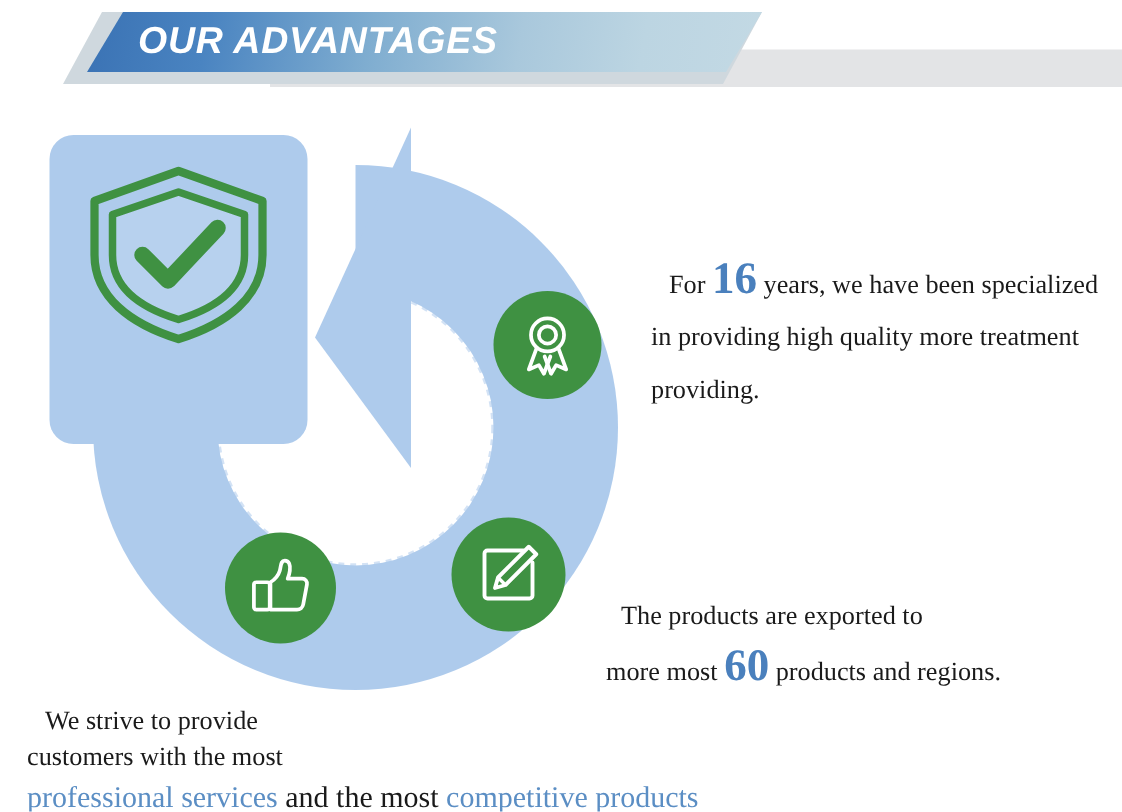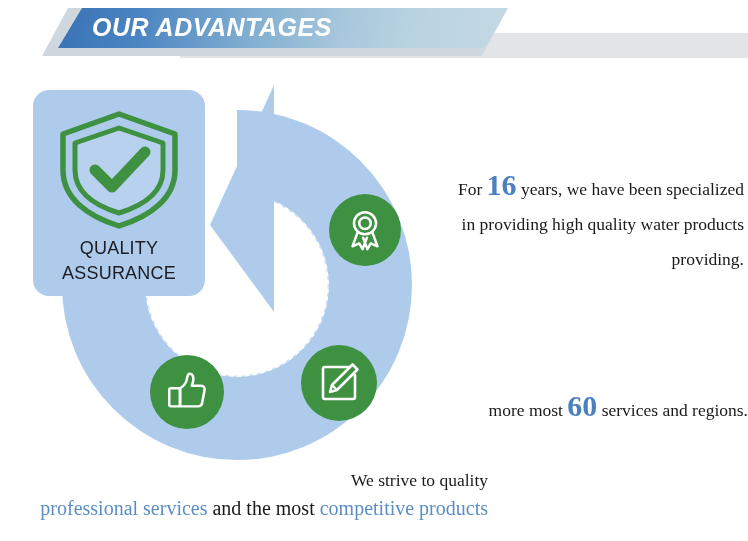--- a/index.html
+++ b/index.html
@@ -117,21 +117,20 @@
     color: #1c1c22;
     letter-spacing: 0.2px;
   }
 
   
   .body-text {
     position: absolute;
     color: #1a1a1a;
     font-family: "Liberation Serif", serif;
     font-size: 17.5px;
-    text-align: right;
   }
   .big-num {
     color: #4a80bd;
     font-size: 30px;
     font-weight: bold;
     line-height: 0;
     vertical-align: baseline;
   }
 
   #text-years {
@@ -219,40 +218,38 @@
     <rect x="5.5" y="20" width="11" height="19" rx="1.6" fill="none" stroke="#ffffff" stroke-width="2.6"></rect>
   </svg>
 </div>
 
 <div id="qa-card">
   <svg id="qa-shield" width="136" height="126" viewBox="0 0 136 126">
     <path d="M68 8 L124 28 L124 64 C124 92 100 110 68 120 C36 110 12 92 12 64 L12 28 Z" fill="none" stroke="#3f9142" stroke-width="5.5" stroke-linejoin="round"></path>
     <path d="M68 22 L112 37 L112 64 C112 86 94 99 68 107 C42 99 24 86 24 64 L24 37 Z" fill="rgba(255,255,255,0.12)" stroke="#3f9142" stroke-width="5" stroke-linejoin="round"></path>
     <path d="M44 64 L61 81 L94 46" fill="none" stroke="#3f9142" stroke-width="11" stroke-linecap="round" stroke-linejoin="round"></path>
   </svg>
-  <div id="qa-label">
-    <span>QUALITY</span><br>
-    <span>ASSURANCE</span>
-  </div>
 </div>
 
 <div class="body-text" id="text-years">
   <span class="first-line">
     <span>For</span>
     <span class="big-num">16</span>
     <span>years, we have been specialized</span>
   </span>
-  <span>in providing high quality water products</span>
+  <span>in providing high quality more treatment</span>
   <span>providing.</span>
 </div>
 
 <div class="body-text" id="text-export">
+  <span class="first-line">The products are exported to</span>
   <span>more most</span>
   <span class="big-num">60</span>
-  <span>services and regions.</span>
+  <span>products and regions.</span>
 </div>
 
 <div class="body-text" id="text-strive">
-  <span class="line1">We strive to quality</span>
+  <span class="line1">We strive to provide</span>
+  <span>customers with the most</span>
   <span class="line3">
     <span class="accent-blue">professional services</span><span> and the most </span><span class="accent-blue">competitive products</span>
   </span>
 </div>
 
 </body></html>

